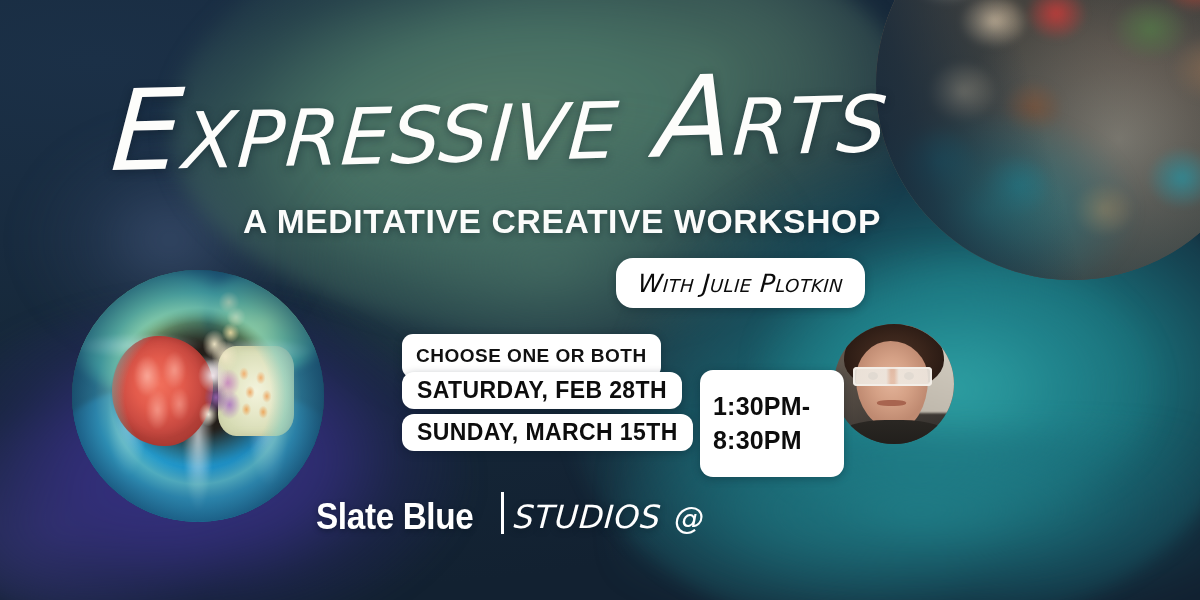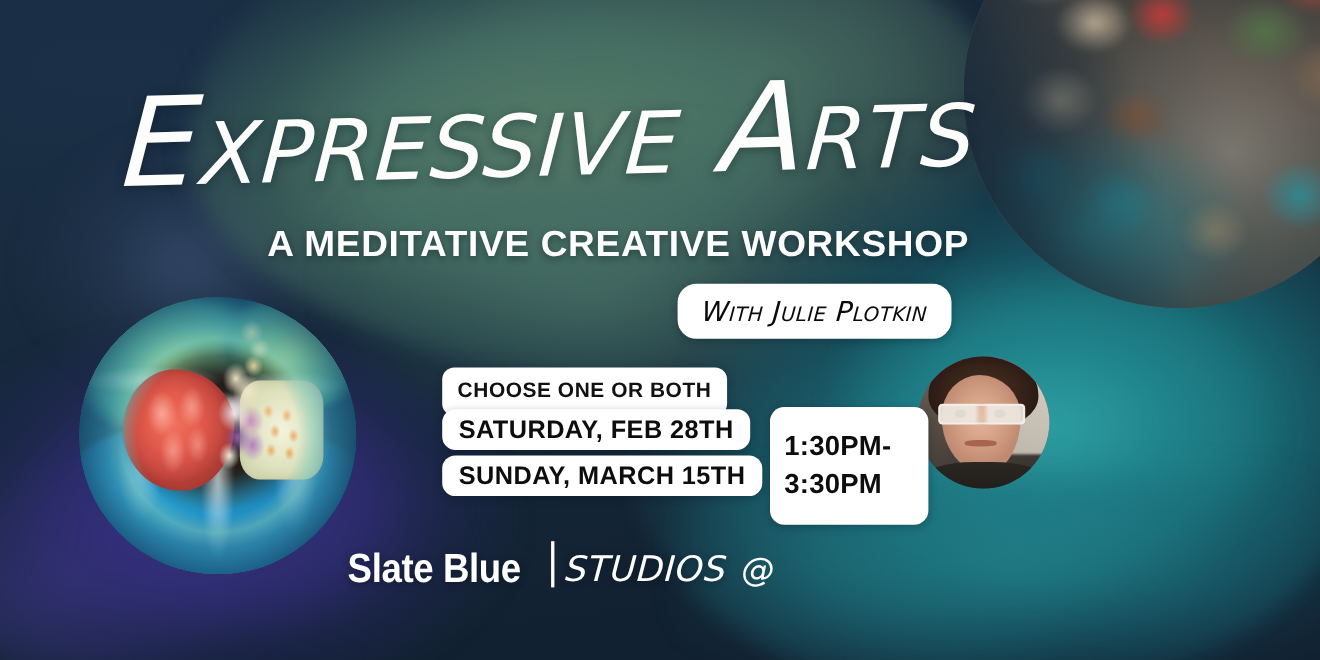--- a/index.html
+++ b/index.html
@@ -447,21 +447,21 @@
     <span class="txt">CHOOSE ONE OR BOTH</span>
   </div>
   <div class="pill pill-date1">
     <span class="txt">SATURDAY, FEB 28TH</span>
   </div>
   <div class="pill pill-date2">
     <span class="txt">SUNDAY, MARCH 15TH</span>
   </div>
   <div class="pill pill-time">
     <span class="txt">1:30PM-</span>
-    <span class="txt">3:30PM</span>
+    <span class="txt">8:30PM</span>
   </div>
 
   <div class="brand">
     <span class="brand-slate">Slate Blue</span>
     <span class="brand-bar"></span>
     <span class="brand-studios">STUDIOS</span>
     <span class="brand-at">@</span>
   </div>
 
 </div>

